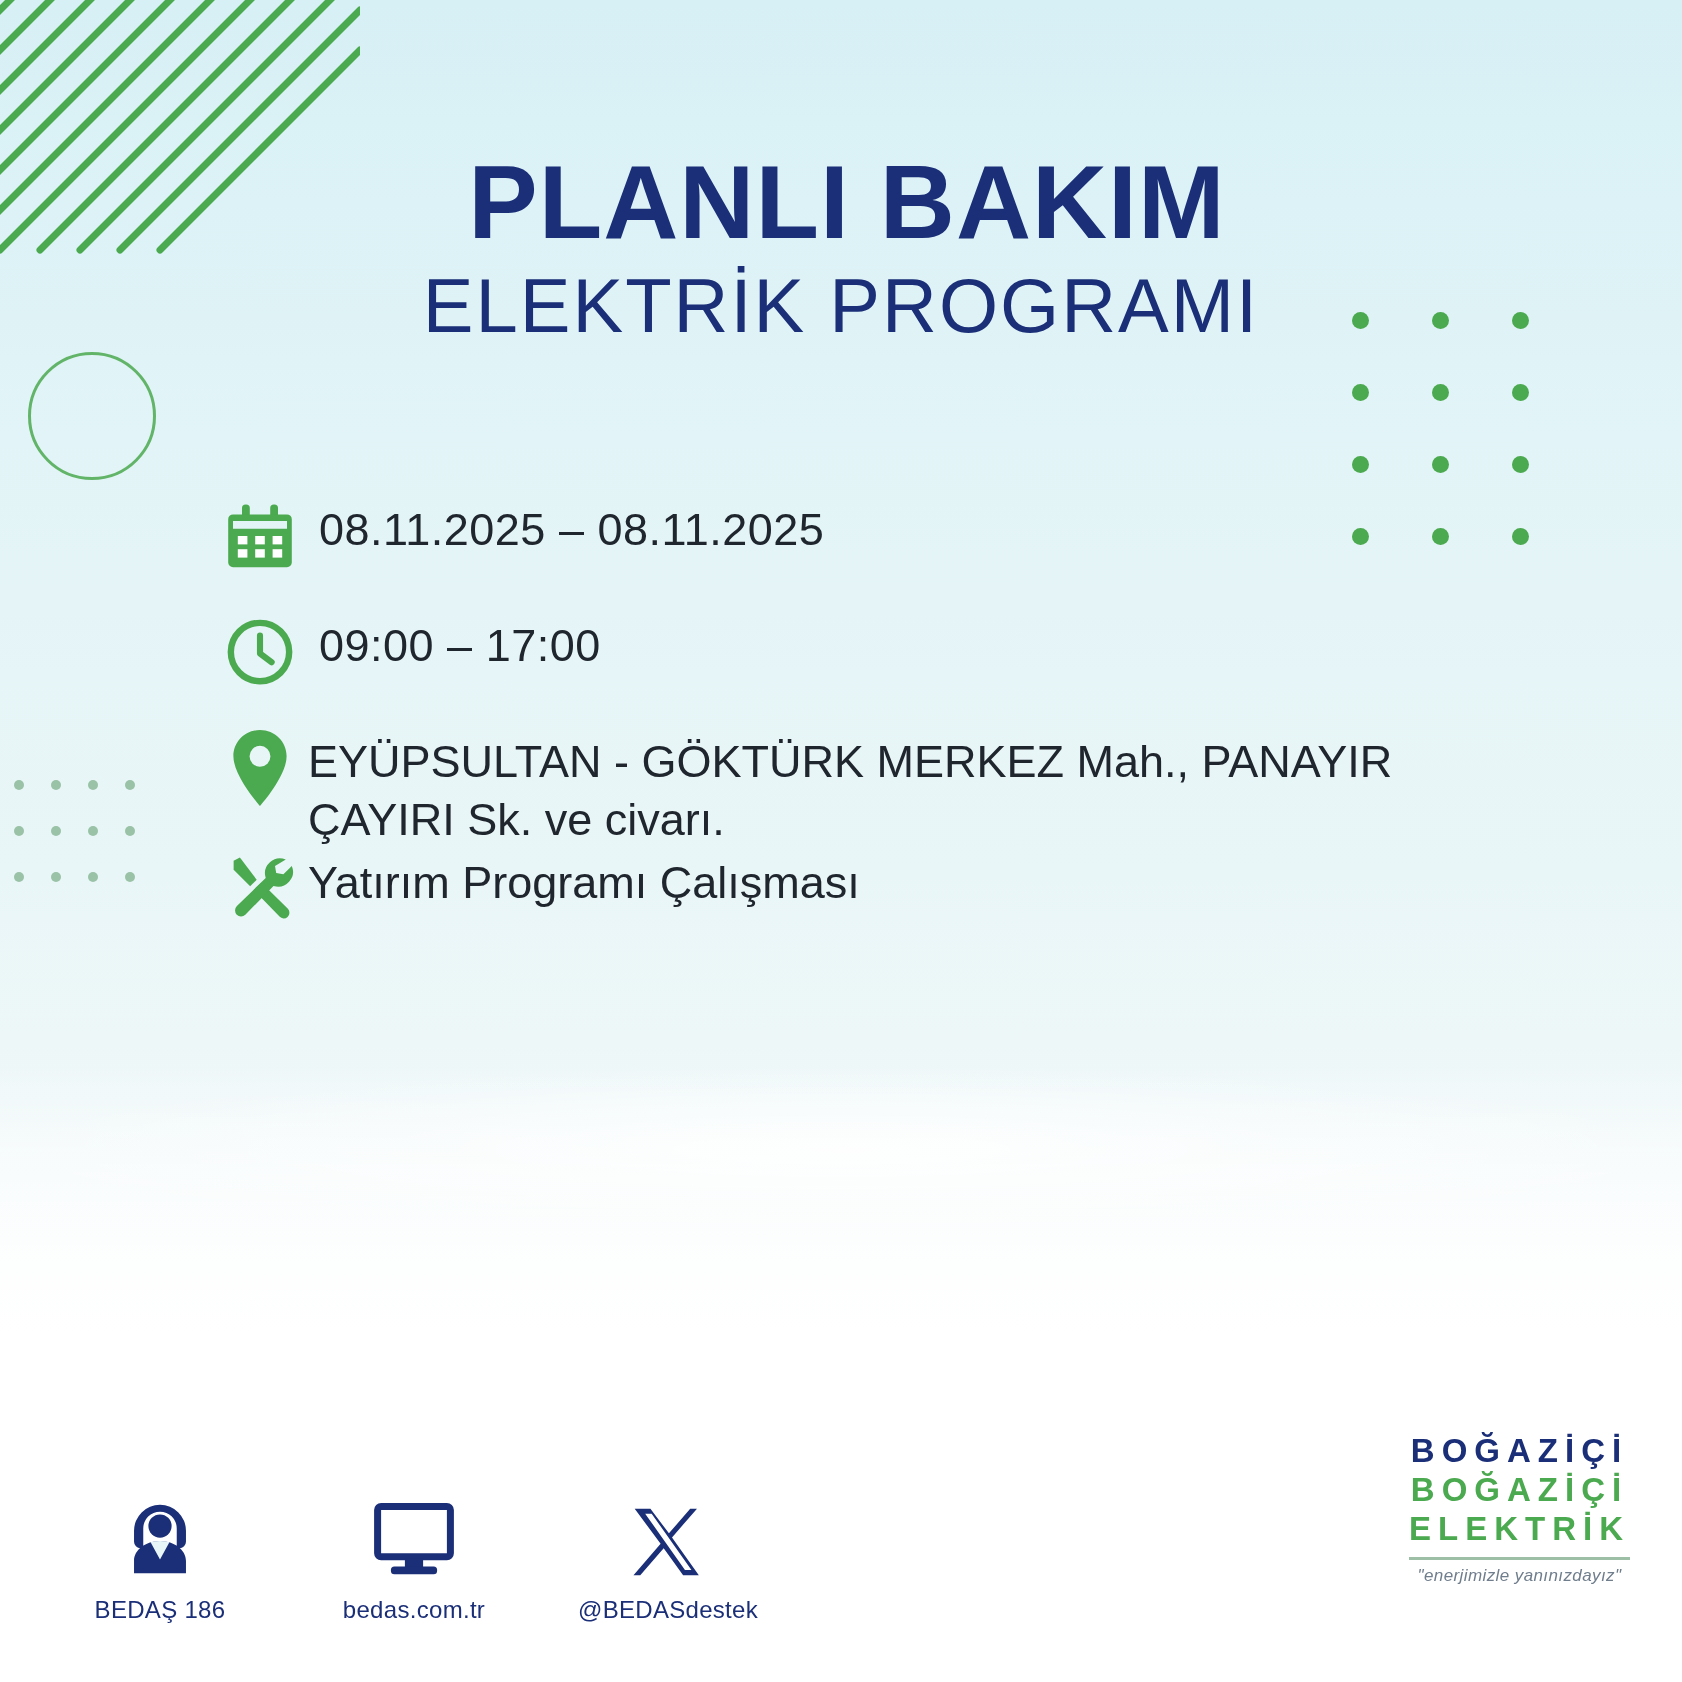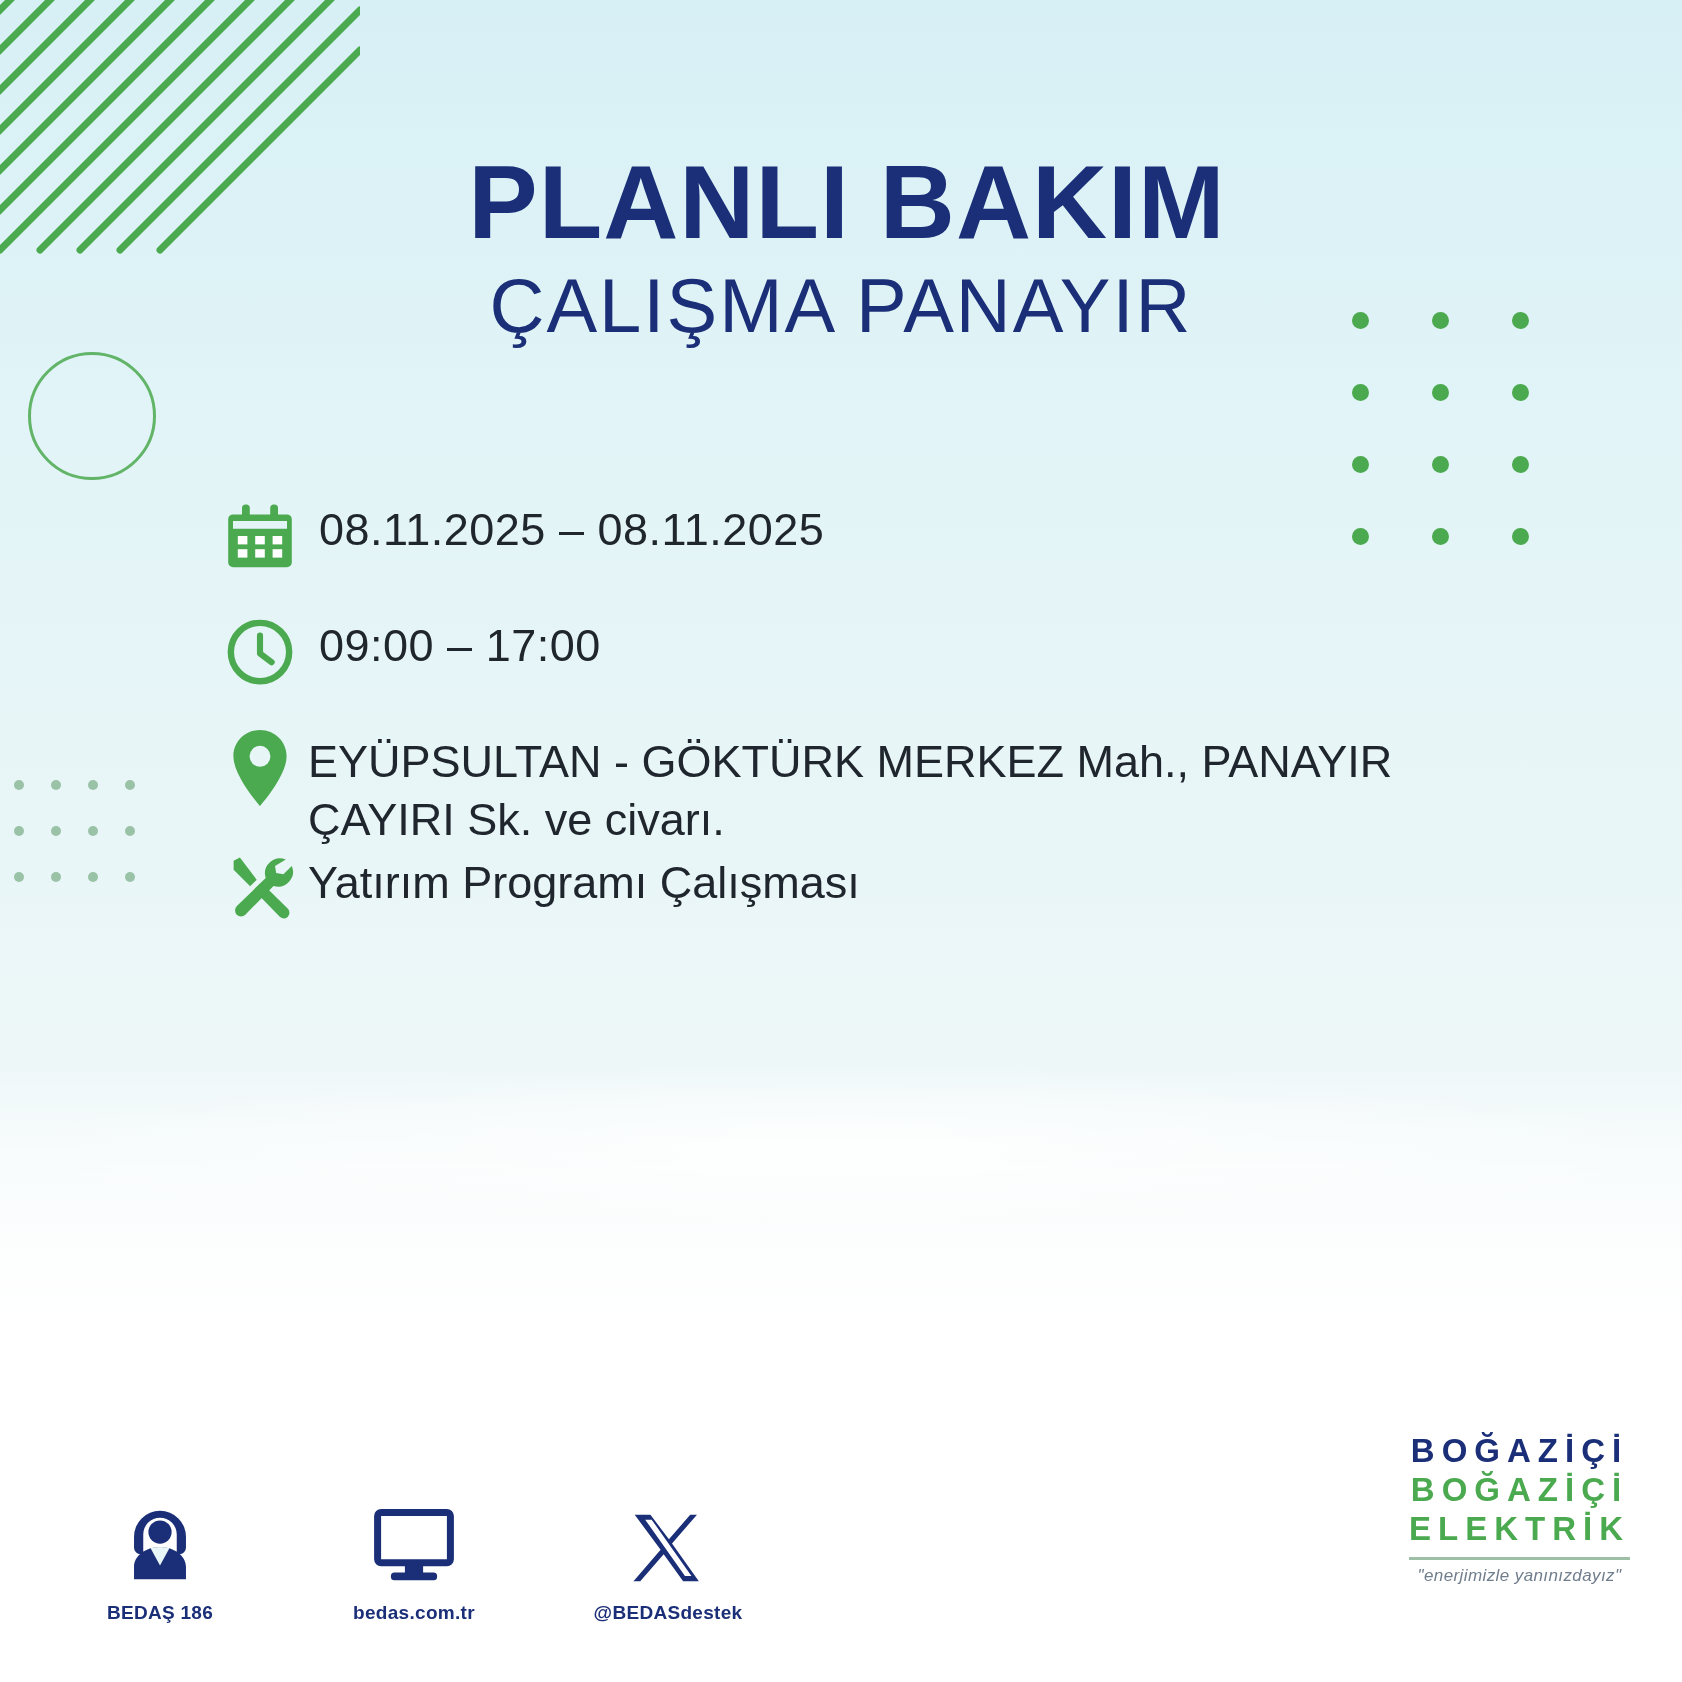--- a/index.html
+++ b/index.html
@@ -106,21 +106,21 @@
   }
   .row-date .txt, .row-time .txt { letter-spacing:.5px;margin-left:11px; }
   .row-addr { margin-bottom:0; }
   .row-addr .txt { max-width:1130px; }
 
   
   .footer { position:absolute; left:70px; bottom:58px; display:flex; gap:74px; }
   .fitem { width:180px; text-align:center; }
   .fitem .fico { height:86px; display:flex; align-items:flex-end; justify-content:center; }
   .fitem .flabel {
-    margin-top:16px; font-size:19px; font-weight:bold; color:#1b2f78; letter-spacing:.3px;
+    margin-top:16px; font-size:24px; font-weight:normal; color:#1b2f78; letter-spacing:.3px;
   }
 
   .logo { position:absolute; right:52px; bottom:96px; text-align:center;margin-top:48px; }
   .logo .l1 { font-size:33px; font-weight:bold; letter-spacing:7px; color:#1b2f78; line-height:1.18; }
   .logo .l2, .logo .l3 { font-size:33px; font-weight:bold; letter-spacing:7px; color:#4ba94f; line-height:1.18; }
   .logo .lrule { height:3px; background:#9dbfa6; margin:8px 0 6px; }
   .logo .ltag { font-size:17px; font-style:italic; color:#6f7d8c; letter-spacing:.4px; }
 </style>
 </head>
 <body>
@@ -175,21 +175,21 @@
       <i></i>
       <i></i>
       <i></i>
   </div>
 
   <div class="sheen"></div>
   <div class="bottom-fade"></div>
 
   <div class="title-block">
     <div class="title-main">PLANLI BAKIM</div>
-    <div class="title-sub">ÇALIŞMA PANAYIR</div>
+    <div class="title-sub">ELEKTRİK PROGRAMI</div>
   </div>
 
   <div class="info">
 
     <div class="row row-date">
       <span class="ico">
         <svg width="72" height="72" viewBox="0 0 24 24" fill="#4ba94f">
           <rect x="6" y="1.5" width="2.6" height="5" rx="1.2"></rect>
           <rect x="15.4" y="1.5" width="2.6" height="5" rx="1.2"></rect>
           <path d="M3 4.8h18a1.6 1.6 0 0 1 1.6 1.6v14.4A1.6 1.6 0 0 1 21 22.4H3a1.6 1.6 0 0 1-1.6-1.6V6.4A1.6 1.6 0 0 1 3 4.8zm0 2.2v2.6h18V7H3z"></path>

